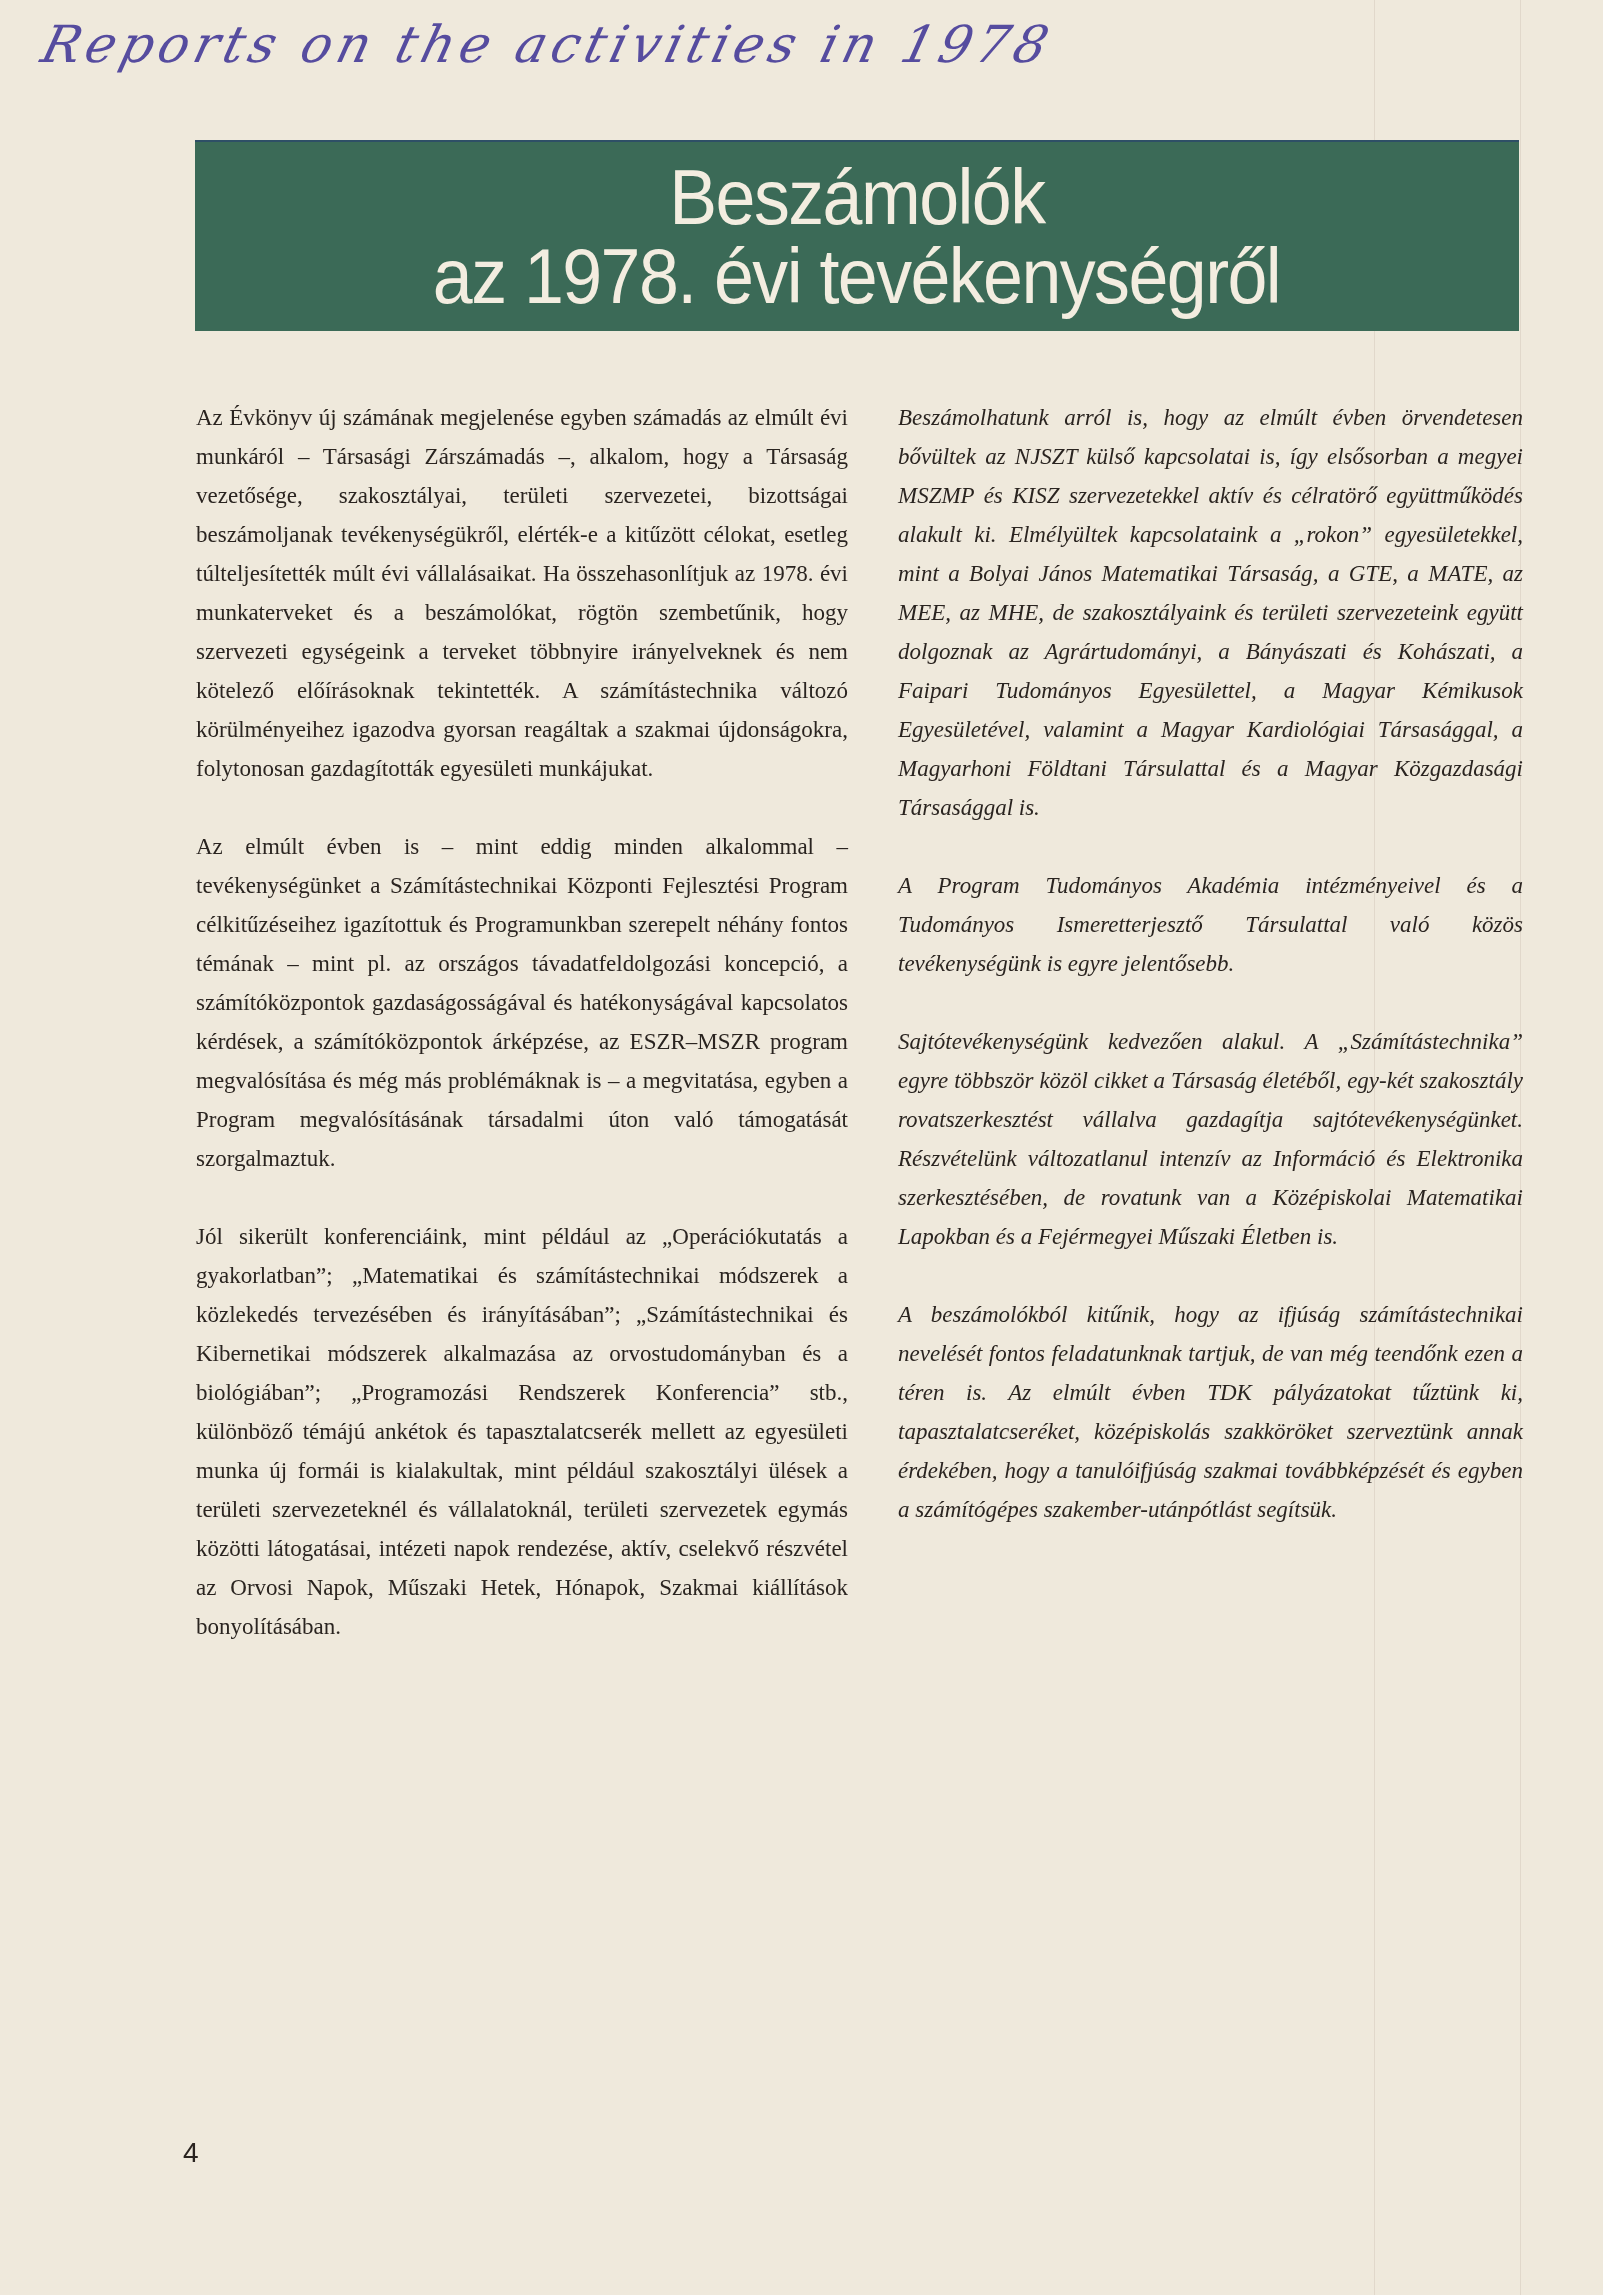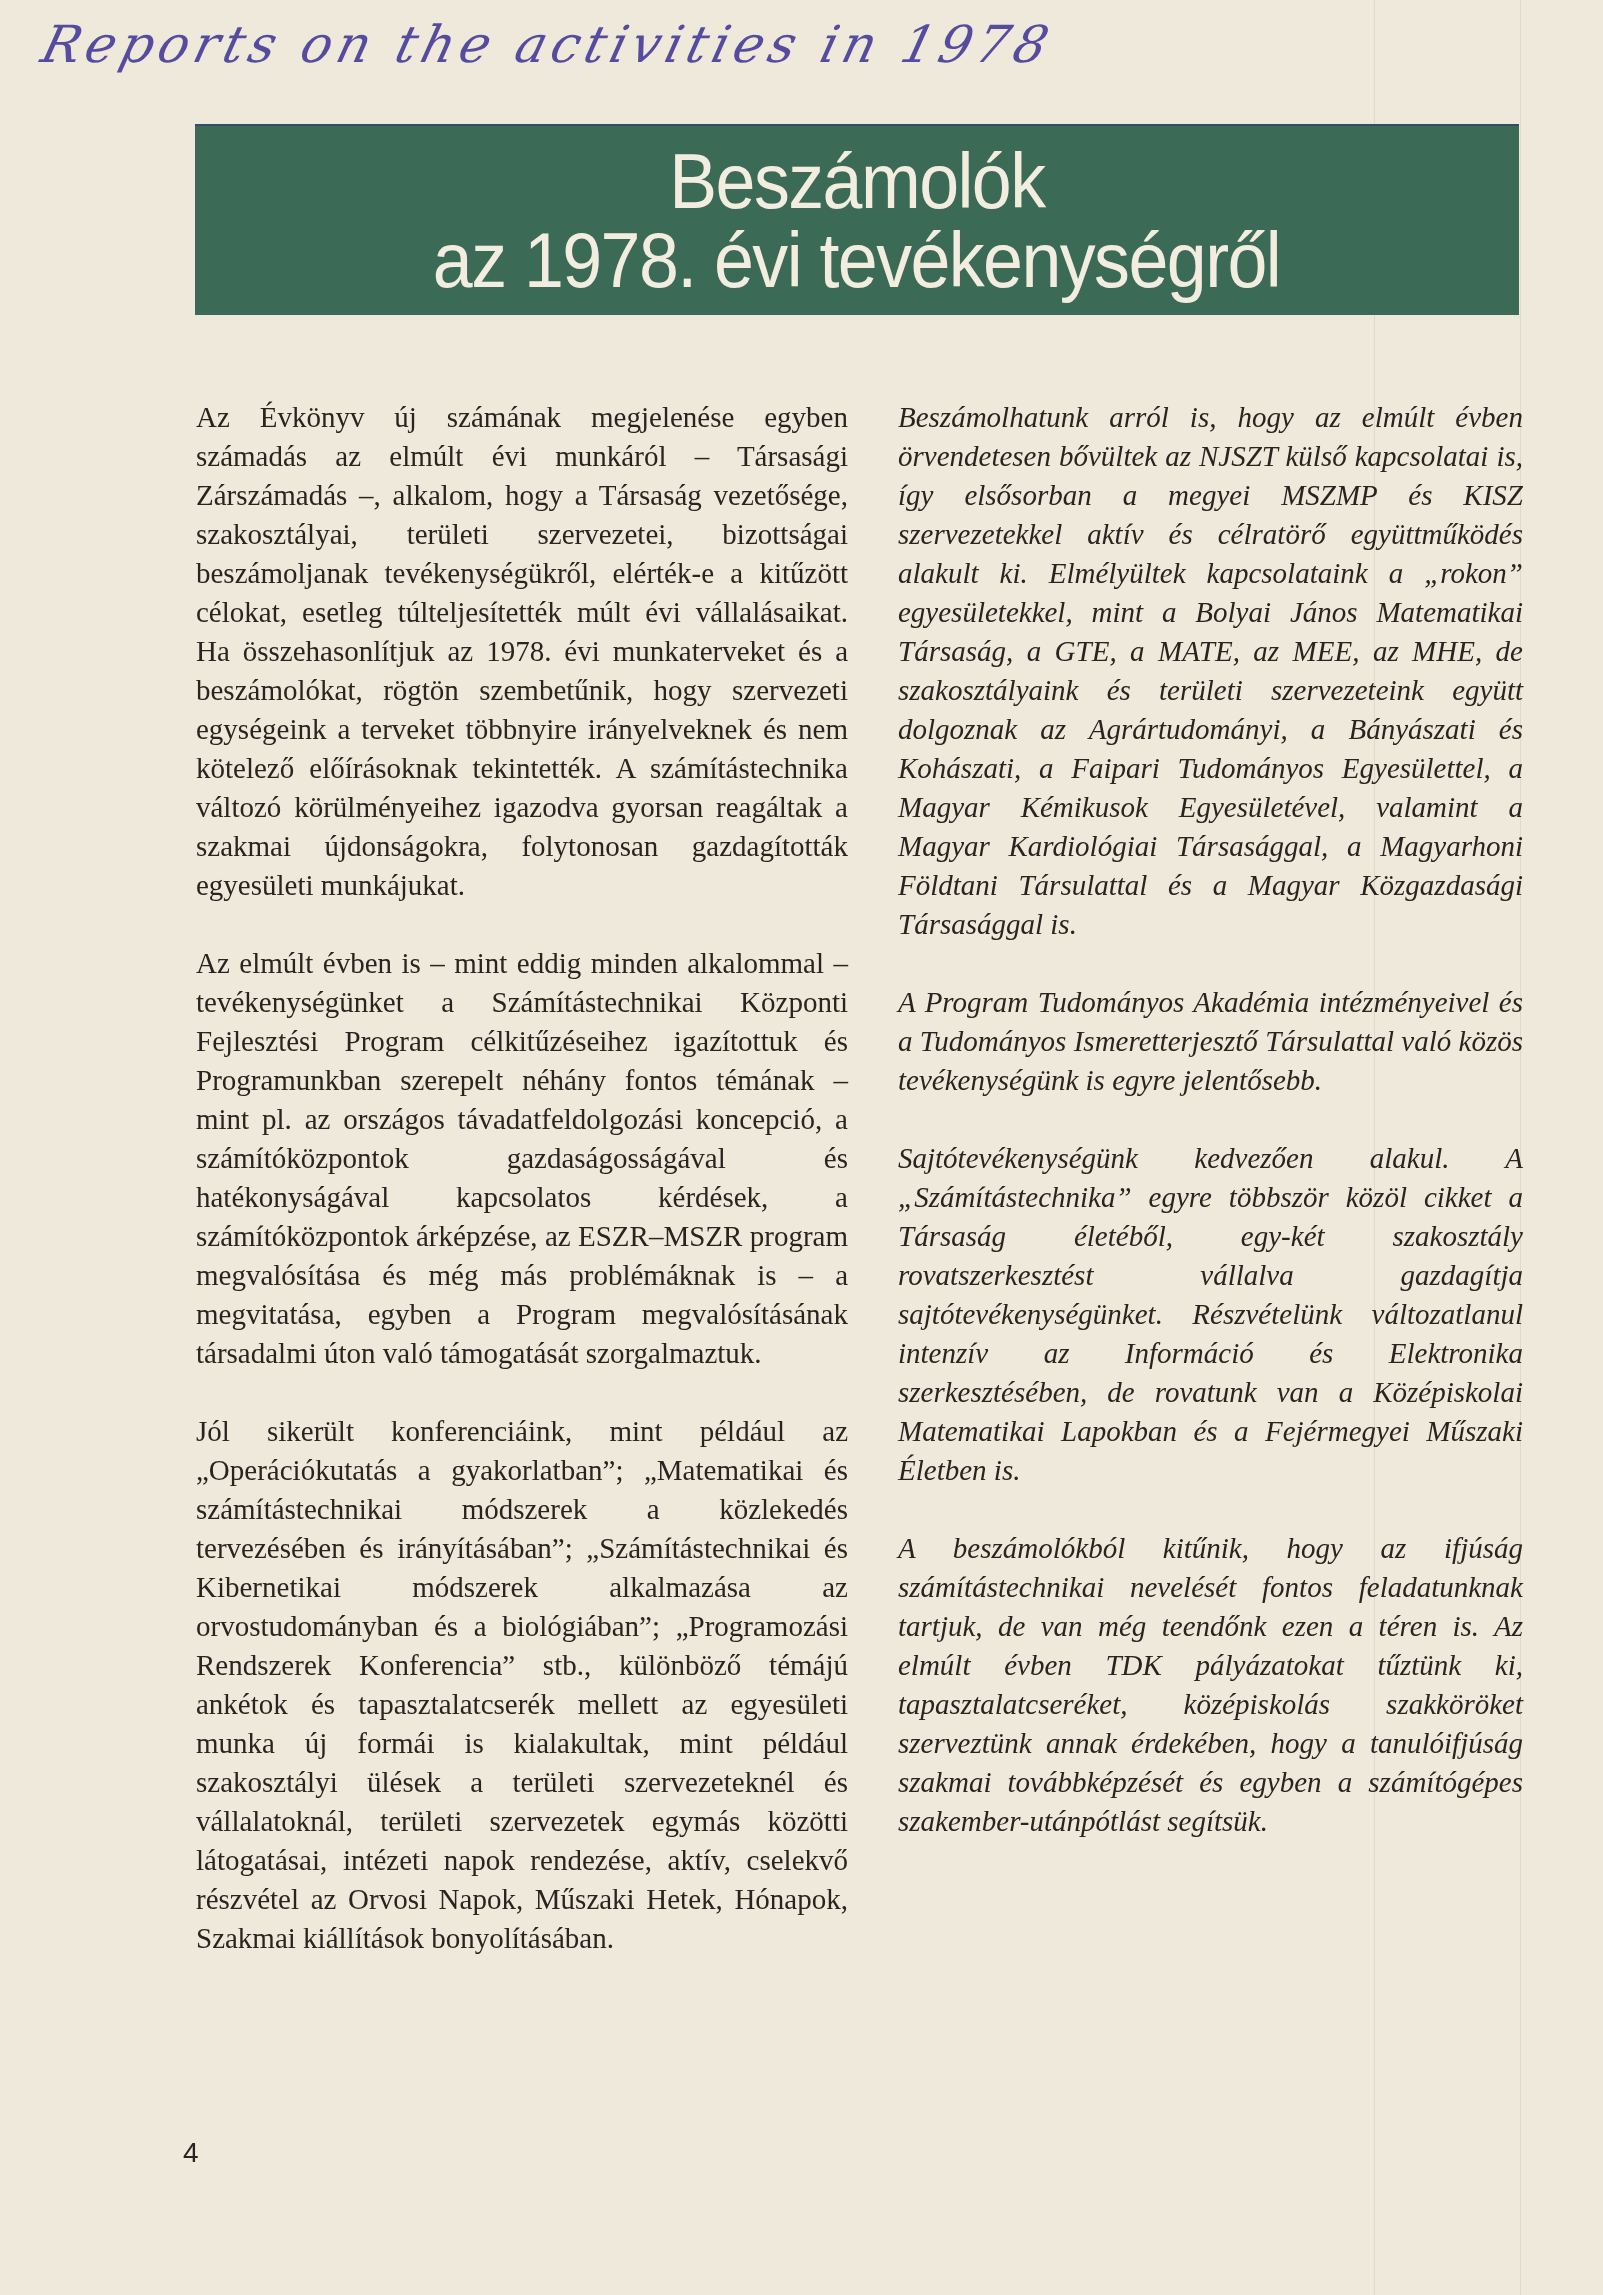--- a/index.html
+++ b/index.html
@@ -24,21 +24,21 @@
       font-size: 51px;
       letter-spacing: 5px;
       color: #4a3f9a;
       transform: skewX(-14deg);
       white-space: nowrap;
       opacity: 0.92;
     }
     .banner {
       position: absolute;
       left: 195px;
-      top: 124px;
+      top: 140px;
       width: 1324px;
       height: 191px;
       background: #3b6a57;
       border-top: 2.5px solid #2e4f66;
       box-sizing: border-box;
       display: flex;
       flex-direction: column;
       align-items: center;
       justify-content: center;
     }
@@ -48,21 +48,21 @@
       font-size: 78px;
       line-height: 79px;
       letter-spacing: -1.7px;
       transform: scaleX(0.92);
       white-space: nowrap;
     }
     .column {
       position: absolute;
       top: 398px;
       width: 652px;
-      font-size: 29px;
+      font-size: 23px;
       line-height: 39px;
       text-align: justify;
       hyphens: manual;
     }
     .col-left { left: 196px; }
     .col-right { left: 898px; width: 625px; font-style: italic; }
     .para {
       margin: 0 0 39px 0;
       text-align-last: left;
     }

